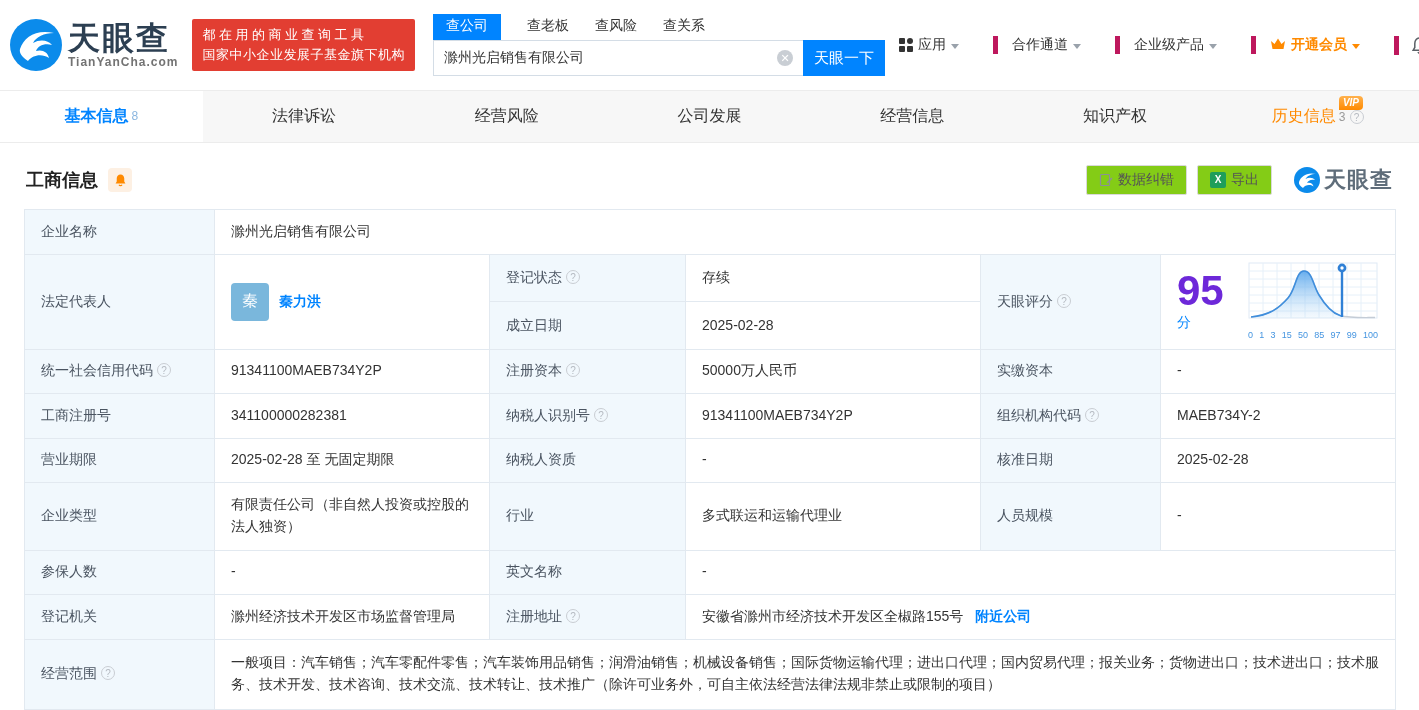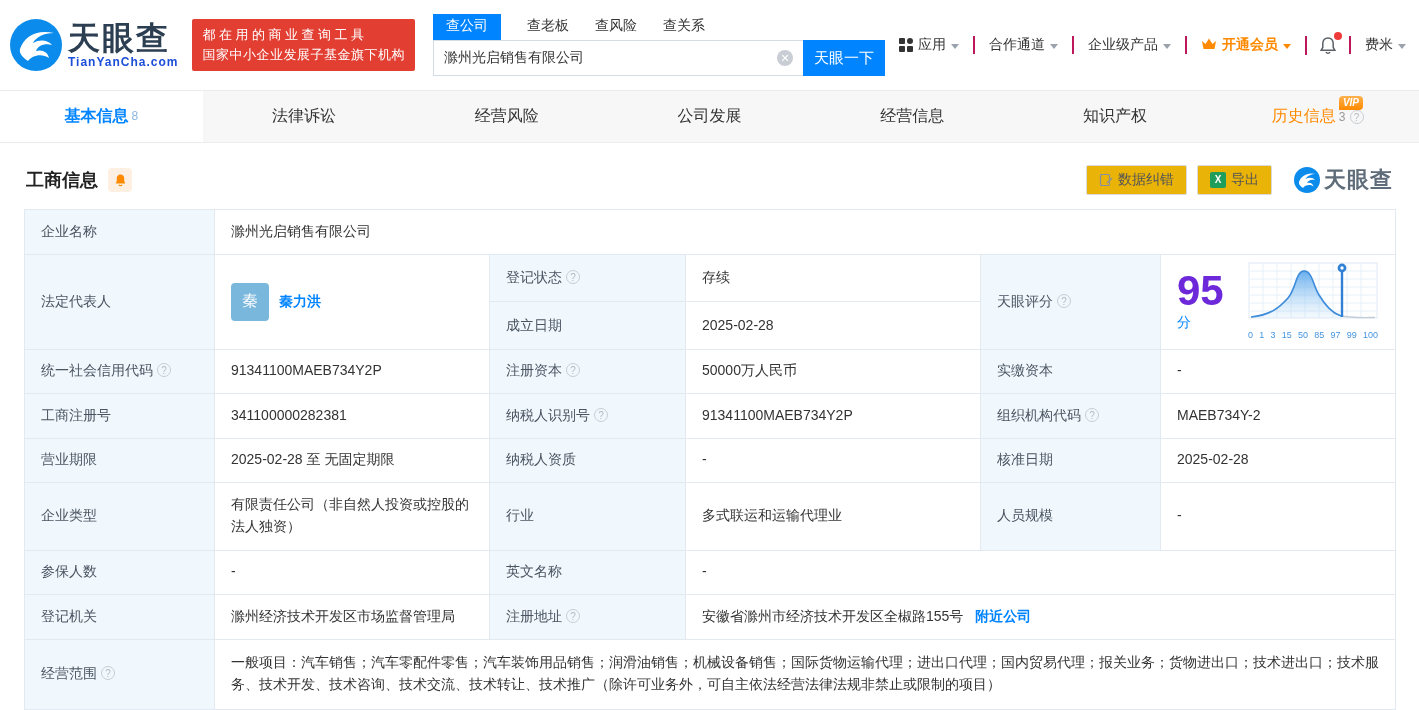--- a/index.html
+++ b/index.html
@@ -5,42 +5,42 @@
   * { margin:0; padding:0; box-sizing:border-box; }
   html,body { width:1419px; height:710px; background:#fff; overflow:hidden;
     font-family:"Liberation Sans","DejaVu Sans",sans-serif; color:#333; }
 
   
   .header { height:90px; display:flex; align-items:center; padding:0 12px 0 10px; background:#fff; }
   .logo-block { display:flex; align-items:center; cursor:pointer; }
   .logo-swirl { width:52px; height:52px; }
   .logo-text { margin-left:6px; display:flex; flex-direction:column; }
   .logo-title { font-size:32px; font-weight:bold; color:#2c3f52; letter-spacing:2px; line-height:34px; }
-  .logo-domain { font-size:12px; font-weight:bold; color:#1d4ed8; letter-spacing:1px; }
+  .logo-domain { font-size:12px; font-weight:bold; color:#737373; letter-spacing:1px; }
   .banner { margin-left:14px; background:#e23e32; color:#fff; padding:6px 10px; border-radius:2px; }
   .banner .l1 { font-size:13px; letter-spacing:3.5px; line-height:20px; white-space:nowrap; }
   .banner .l2 { font-size:13px; letter-spacing:0.5px; line-height:20px; white-space:nowrap; }
 
   .search-block { margin-left:18px; }
   .search-tabs { display:flex; align-items:flex-end; gap:26px; font-size:14px; color:#333; margin-bottom:0; }
   .search-tab { padding:3px 0 5px; cursor:pointer; }
   .search-tab.active { background:#0084ff; color:#fff; padding:3px 13px 5px; }
   .search-row { display:flex; }
   .search-input-wrap { position:relative; }
   .search-input { width:370px; height:36px; border:1px solid #d4dde6; border-right:none; padding:0 34px 0 10px;
     font-size:14px; color:#333; outline:none; font-family:inherit; }
   .clear-icon { position:absolute; right:10px; top:10px; width:16px; height:16px; border-radius:50%;
     background:#c9ced4; color:#fff; font-size:11px; line-height:16px; text-align:center; cursor:pointer; }
   .search-btn { width:82px; height:36px; background:#0084ff; color:#fff; border:none; font-size:15px;
     cursor:pointer; font-family:inherit; }
 
   .header-spacer { flex:1; }
   .top-nav { display:flex; align-items:center; font-size:14px; color:#333; white-space:nowrap;justify-content:flex-end; }
   .nav-item { display:flex; align-items:center; padding:0 14px; cursor:pointer; position:relative; }
-  .nav-item + .nav-item { border-left:2px solid #be185d; }
+  .nav-item + .nav-item { border-left:5px solid #be185d;margin-left:20px; }
   .caret { width:0; height:0; border-left:4px solid transparent; border-right:4px solid transparent;
     border-top:5px solid #9aa2ab; margin-left:5px; margin-top:2px; }
   .grid-icon { display:inline-grid; grid-template-columns:6px 6px; grid-template-rows:6px 6px; gap:2px; margin-right:5px; }
   .grid-icon i { background:#333; border-radius:1px; }
   .grid-icon i:nth-child(2){ border-radius:50%; }
   .vip-nav { color:#ff8a00; font-weight:bold; }
   .vip-nav .caret { border-top-color:#ff8a00; }
   .crown-icon { margin-right:5px; display:inline-block; }
   .bell-wrap { position:relative; padding:0 12px; cursor:pointer; }
   .bell-dot { position:absolute; top:-4px; right:7px; width:8px; height:8px; background:#f03b3b; border-radius:50%; }
@@ -57,21 +57,21 @@
     color:#fff; font-size:10px; font-weight:bold; padding:0 4px; line-height:14px; border-radius:4px 4px 4px 0; font-style:italic; }
   .help-circle { display:inline-block; width:14px; height:14px; border-radius:50%; border:1px solid #c9cdd3;
     color:#b5bac1; font-size:10px; line-height:13px; text-align:center; margin-left:4px; vertical-align:1px; }
 
   
   .section-head { display:flex; align-items:center; padding:22px 26px 14px; }
   .section-title { font-size:18px; font-weight:bold; color:#222; }
   .bell-chip { width:24px; height:24px; background:#fdf0e3; border-radius:4px; margin-left:10px;
     display:flex; align-items:center; justify-content:center; cursor:pointer; }
   .section-actions { margin-left:auto; display:flex; align-items:center; gap:10px; }
-  .act-btn { display:flex; align-items:center; gap:5px; border:1px solid #d9d9d9; background:#eab308; border-radius:2px;
+  .act-btn { display:flex; align-items:center; gap:5px; border:1px solid #d9d9d9; background:#84cc16; border-radius:2px;
     height:30px; padding:0 12px; font-size:14px; color:#555; cursor:pointer; font-family:inherit; }
   .excel-ic { width:16px; height:16px; background:#1e9e5a; border-radius:2px; color:#fff; font-size:10px;
     font-weight:bold; line-height:16px; text-align:center; }
   .watermark { display:flex; align-items:center; margin-left:12px; }
   .watermark .logo-swirl { width:26px; height:26px; }
   .wm-text { font-size:22px; font-weight:bold; color:#5f6d7a; margin-left:4px; letter-spacing:1px; }
 
   
   .tbl-wrap { padding:0 24px; }
   table.info { width:1371px; border-collapse:collapse; table-layout:fixed; font-size:14px; }

